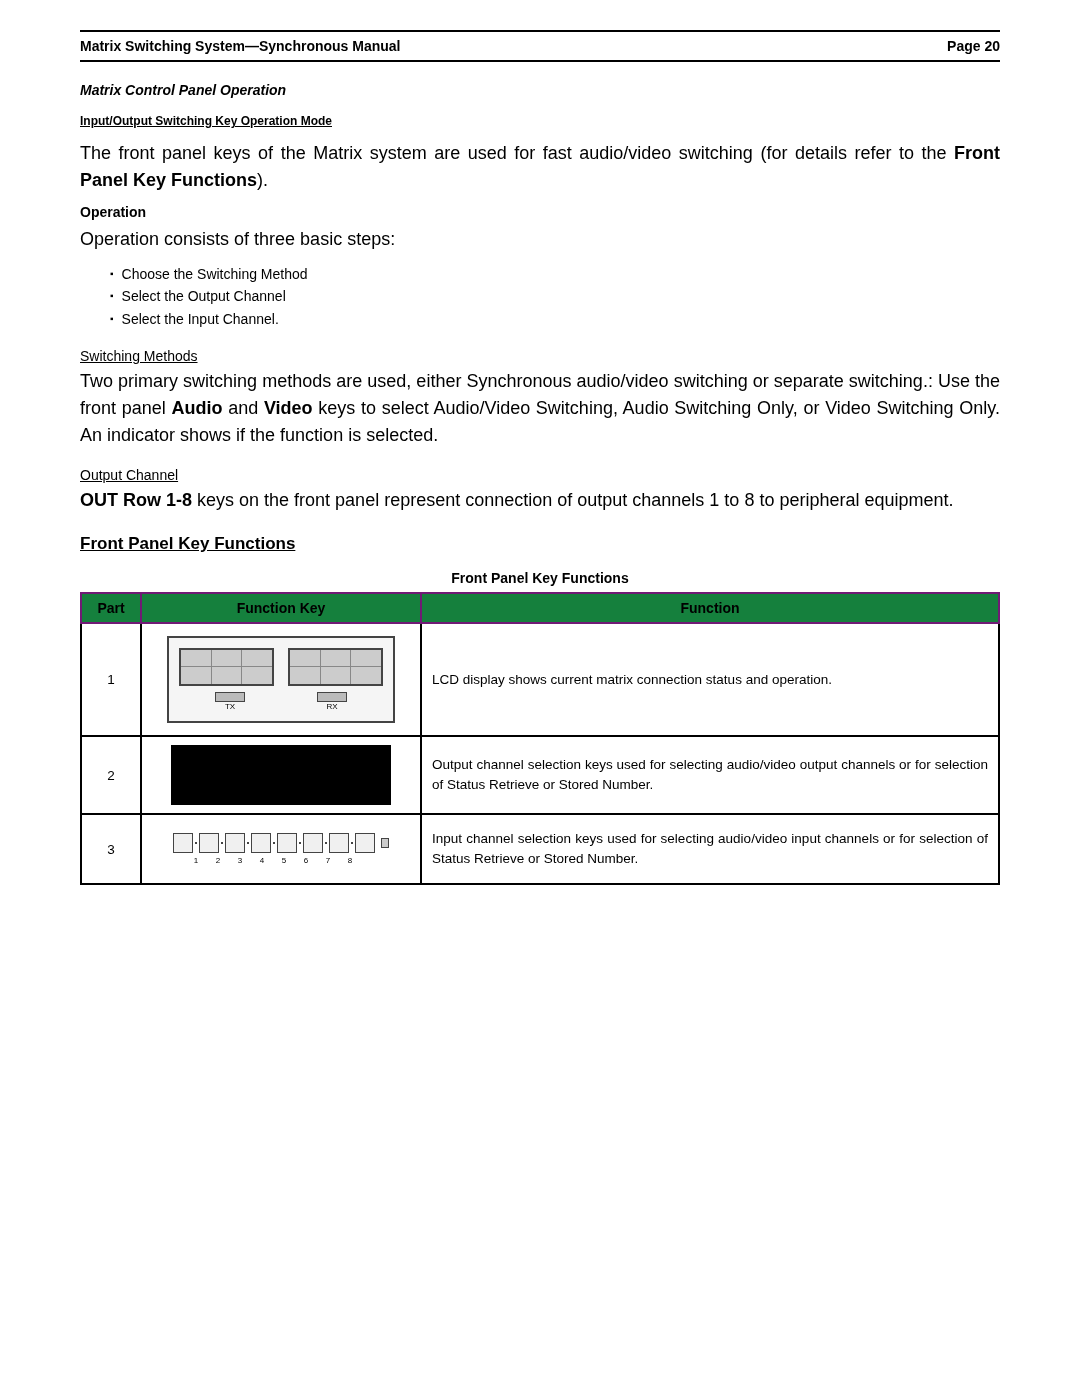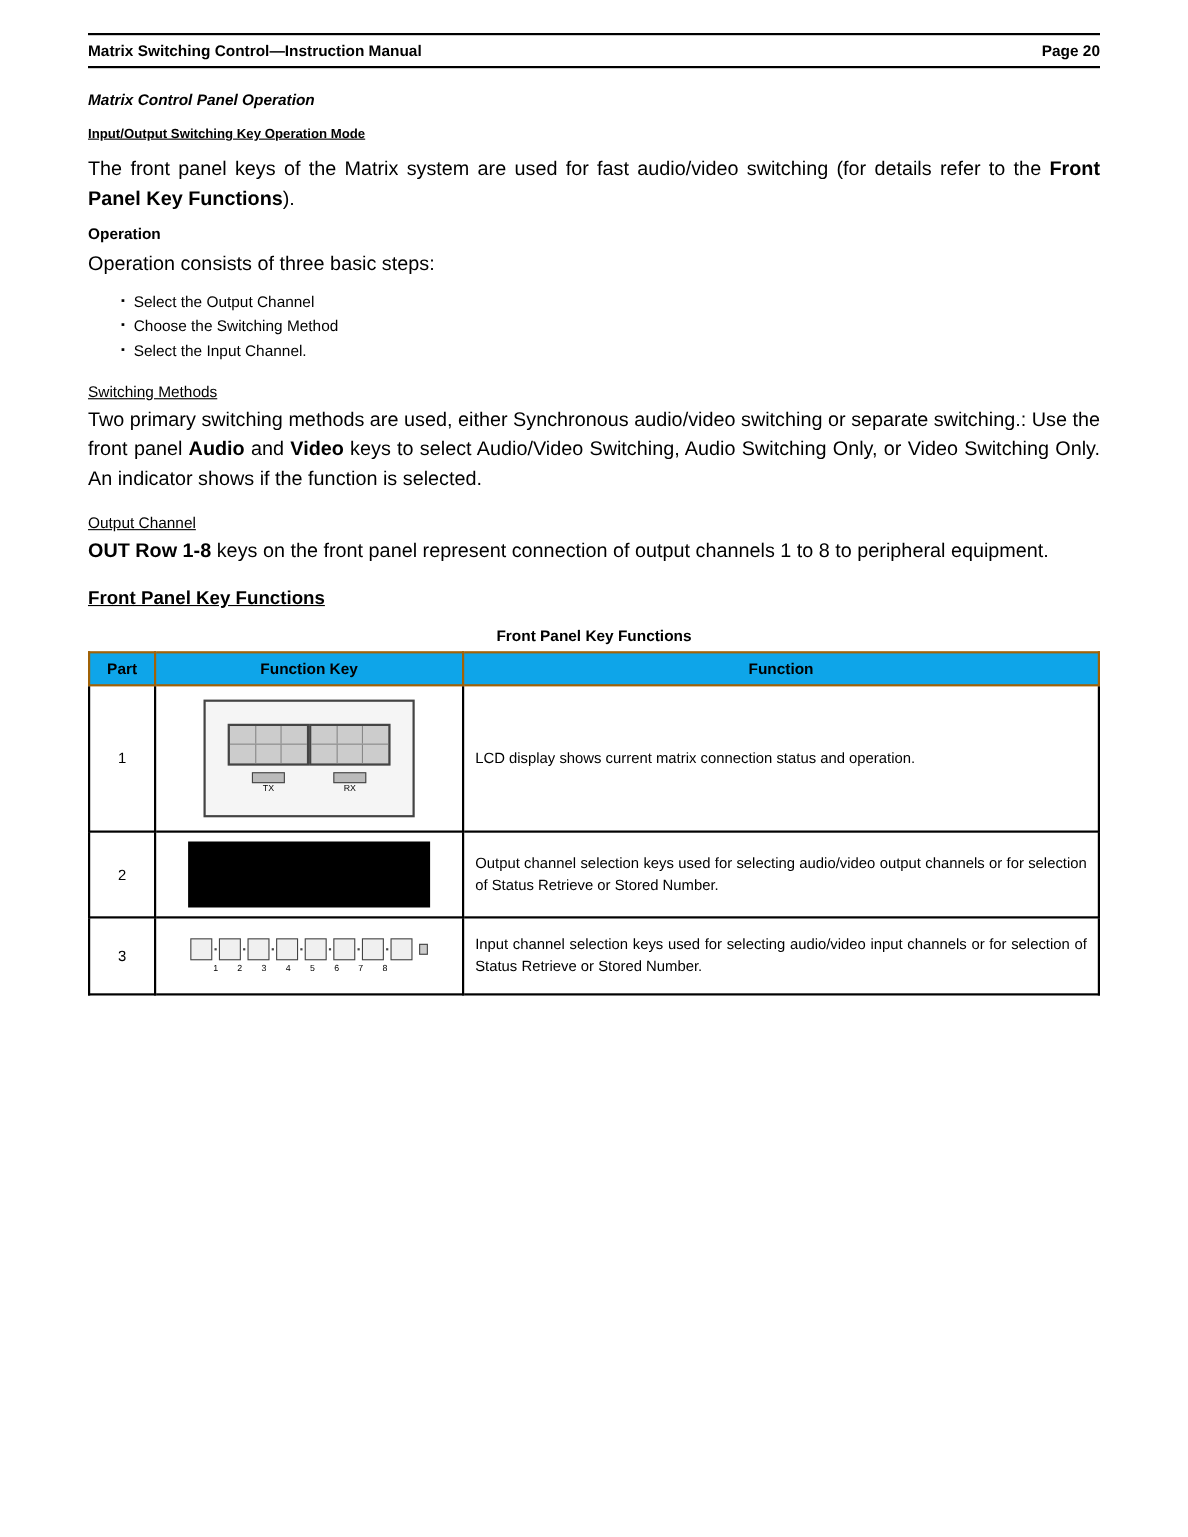--- a/index.html
+++ b/index.html
@@ -98,25 +98,25 @@
       font-weight: bold;
       font-size: 14px;
       margin-bottom: 6px;
     }
     table.function-table {
       width: 100%;
       border-collapse: collapse;
       border: 2px solid #000;
     }
     table.function-table th {
-      border: 2px solid #a16207;
+      border: 2px solid #701a75;
       padding: 6px 10px;
       font-weight: bold;
       font-size: 14px;
-      background: #0ea5e9;
+      background: #15803d;
       text-align: center;
     }
     table.function-table td {
       border: 2px solid #000;
       padding: 8px 10px;
       font-size: 13.5px;
       vertical-align: middle;
     }
     table.function-table td.part-col {
       text-align: center;
@@ -137,41 +137,41 @@
       gap: 4px;
       padding: 4px;
     }
   </style>
 </head>
 <body>
 
 <div class="page-container">
 
   <div class="header-bar">
-    <span class="header-title">Matrix Switching Control—Instruction Manual</span>
+    <span class="header-title">Matrix Switching System—Synchronous Manual</span>
     <span class="header-page">Page 20</span>
   </div>
 
   <div class="section-title-italic">Matrix Control Panel Operation</div>
 
   <div class="subsection-title-underline">Input/Output Switching Key Operation Mode</div>
 
   <p class="body-text">
     <span>The front panel keys of the Matrix system are used for fast audio/video switching (for details refer to the </span><span class="bold">Front Panel Key Functions</span><span>).</span>
   </p>
 
   <div class="section-block">
     <div class="operation-heading">Operation</div>
     <p class="body-text">Operation consists of three basic steps:</p>
     <ul class="bullet-list">
       <li>
-          <span>Select the Output Channel</span>
+          <span>Choose the Switching Method</span>
         </li>
       <li>
-          <span>Choose the Switching Method</span>
+          <span>Select the Output Channel</span>
         </li>
       <li>
           <span>Select the Input Channel.</span>
         </li>
     </ul>
   </div>
 
   <div class="section-block">
     <div class="subsection-label">Switching Methods</div>
     <p class="body-text">
@@ -200,21 +200,21 @@
         </tr>
       </thead>
       <tbody>
 
         <tr>
           <td class="part-col">1</td>
           <td class="key-col">
 
             <div class="lcd-diagram">
 
-              <div style="width:192px; border:2px solid #444; padding:20px; background:#f5f5f5; position:relative;">
+              <div style="width:228px; border:2px solid #444; padding:10px; background:#f5f5f5; position:relative;">
 
                 <div style="display:flex; justify-content:space-between; margin-bottom:6px; position:relative;">
 
                   <div style="width:95px; height:38px; border:2px solid #444; background:#ccc; position:relative; display:flex; flex-direction:column;">
                     <div style="height:50%; border-bottom:1px solid #888; display:flex;">
                       <div style="flex:1; border-right:1px solid #888;"></div>
                       <div style="flex:1; border-right:1px solid #888;"></div>
                       <div style="flex:1;"></div>
                     </div>
                     <div style="height:50%; display:flex;">

